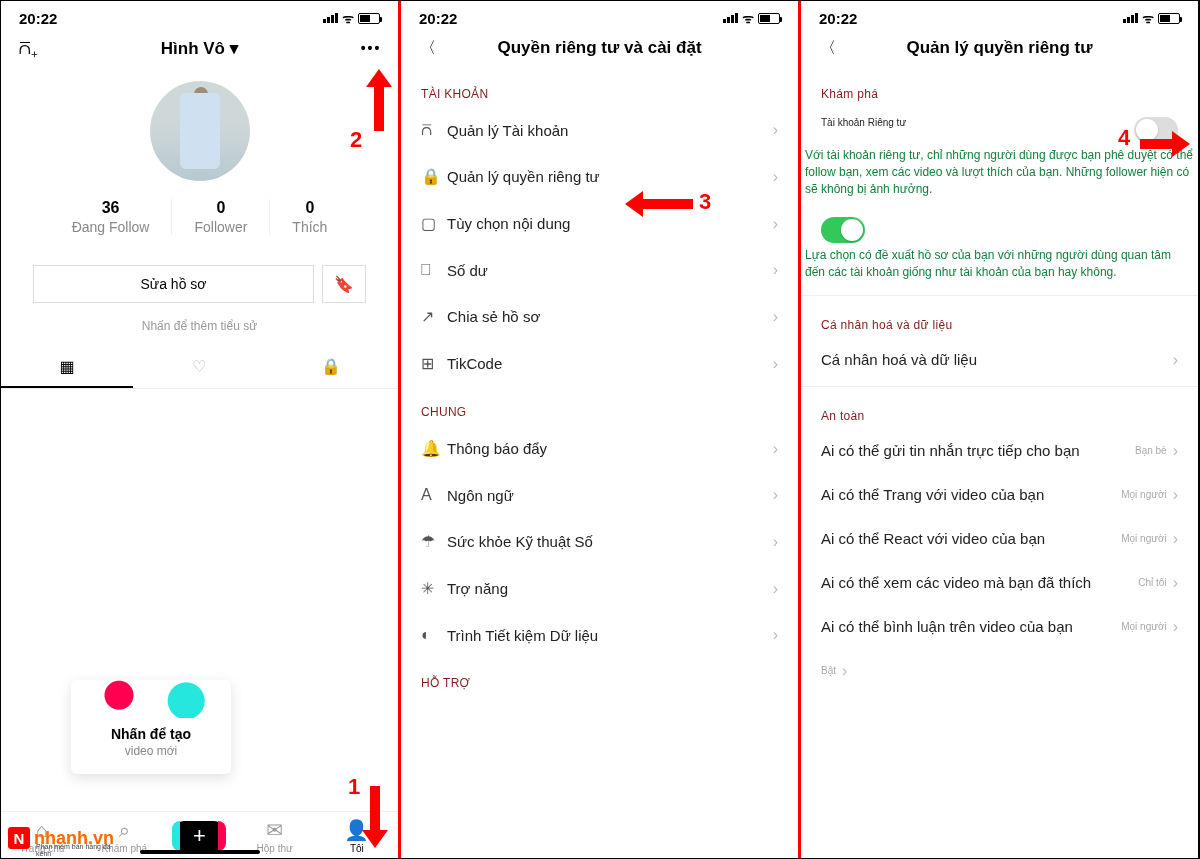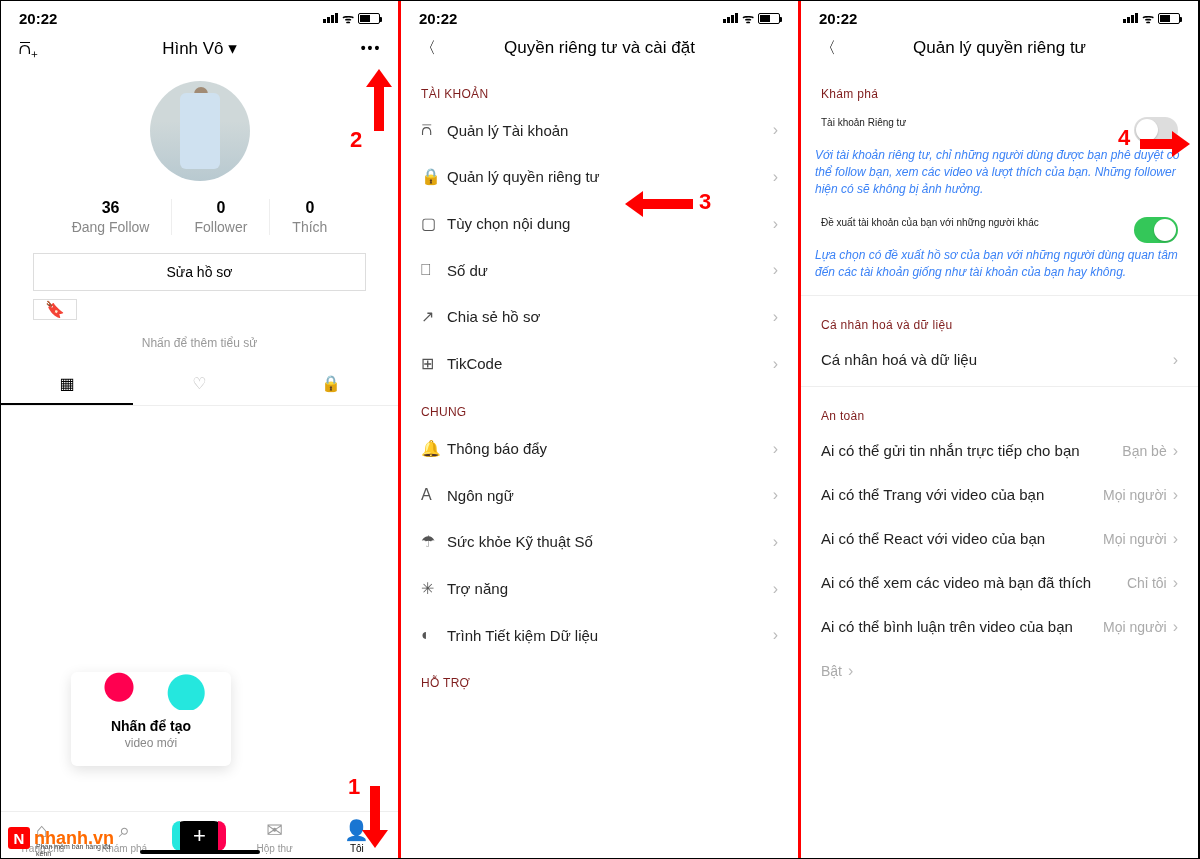--- a/index.html
+++ b/index.html
@@ -10,59 +10,59 @@
   .statusbar { display:flex; justify-content:space-between; align-items:center; padding:8px 18px 4px; font-size:15px; font-weight:600; }
   .statusbar .right { display:flex; gap:4px; align-items:center; }
   .sig { display:inline-flex; gap:1px; align-items:flex-end; }
   .sig span { width:3px; background:#000; display:inline-block; }
   .sig span:nth-child(1){height:4px} .sig span:nth-child(2){height:6px} .sig span:nth-child(3){height:8px} .sig span:nth-child(4){height:10px}
   .wifi { font-size:13px; }
   .batt { width:22px; height:11px; border:1px solid #000; border-radius:2px; position:relative; }
   .batt::after{content:'';position:absolute;right:-3px;top:3px;width:2px;height:5px;background:#000;border-radius:0 1px 1px 0;}
   .batt::before{content:'';position:absolute;left:1px;top:1px;width:50%;height:7px;background:#000;}
   .header { display:flex; align-items:center; justify-content:space-between; padding:6px 16px 10px; }
-  .header .title { font-size:17px; font-weight:400; flex:1; text-align:center; }
+  .header .title { font-size:17px; font-weight:700; flex:1; text-align:center; }
   .icon { display:inline-flex; align-items:center; justify-content:center; width:22px; height:22px; }
   .profile-header .add-user { font-size:18px; }
   .dots { letter-spacing:2px; font-weight:bold; font-size:14px; }
   .avatar { width:100px; height:100px; border-radius:50%; background:linear-gradient(180deg,#cfd8d9 40%,#b8c9d0 100%); margin:12px auto 10px; position:relative; overflow:hidden; }
   .avatar::after{content:'';position:absolute;left:30px;top:12px;width:40px;height:76px;background:#cfe1f0;border-radius:6px;}
   .avatar::before{content:'';position:absolute;left:44px;top:6px;width:14px;height:14px;background:#a18b75;border-radius:50%;}
   .stats { display:flex; justify-content:center; gap:0; margin-top:8px; }
   .stat { text-align:center; padding:0 22px; border-right:1px solid #eee; }
   .stat:last-child{border-right:none;}
   .stat .num { font-size:16px; font-weight:600; }
   .stat .lbl { font-size:14px; color:#888; margin-top:2px; }
-  .btnrow { display:flex; gap:8px; justify-content:center; margin:18px 32px 8px;flex-direction:column; }
+  .btnrow { display:flex; gap:8px; justify-content:center; margin:30px 32px 8px; }
   .editbtn { flex:1; border:1px solid #ddd; padding:10px; text-align:center; font-size:14px; font-weight:500; background:#fff; }
   .bkbtn { width:44px; border:1px solid #ddd; display:flex; align-items:center; justify-content:center; font-size:16px; }
   .bio { text-align:center; color:#999; font-size:12px; margin:8px 0 14px; }
   .tabs { display:flex; border-bottom:1px solid #eee; }
   .tab { flex:1; text-align:center; padding:10px 0; color:#bbb; font-size:16px; }
   .tab.active { border-bottom:2px solid #000; color:#000; }
-  .createcard { position:absolute; bottom:92px; left:70px; width:160px; background:#fff; border-radius:6px; box-shadow:0 4px 14px rgba(0,0,0,.12); padding:14px 10px 16px; text-align:center; }
+  .createcard { position:absolute; bottom:84px; left:70px; width:160px; background:#fff; border-radius:6px; box-shadow:0 4px 14px rgba(0,0,0,.12); padding:14px 10px 16px; text-align:center; }
   .createcard .blob { height:38px; background:radial-gradient(circle at 30% 40%, #ff0050 14px, transparent 15px), radial-gradient(circle at 72% 55%, #25e7de 18px, transparent 19px); border-radius:6px 6px 0 0; margin:-14px -10px 8px; }
   .createcard .t1{font-weight:600;font-size:14px;} .createcard .t2{font-size:12px;color:#888;margin-top:2px;}
   .bottomnav { position:absolute; bottom:0; left:0; right:0; border-top:1px solid #eee; display:flex; justify-content:space-around; align-items:center; padding:6px 0 4px; background:#fff; }
   .navitem { text-align:center; font-size:10px; color:#999; width:60px; }
   .navitem .nicon{font-size:20px;display:block;margin-bottom:1px;color:#999;}
   .navitem.active{color:#000;} .navitem.active .nicon{color:#000;}
   .plusbtn { width:46px; height:30px; background:#000; border-radius:8px; color:#fff; display:flex; align-items:center; justify-content:center; font-size:22px; position:relative; }
   .plusbtn::before{content:'';position:absolute;left:-4px;top:0;width:8px;height:100%;background:#25e7de;border-radius:8px 0 0 8px;}
   .plusbtn::after{content:'';position:absolute;right:-4px;top:0;width:8px;height:100%;background:#ff0050;border-radius:0 8px 8px 0;}
   .plusbtn span{position:relative;z-index:1;}
   .homeind { width:120px; height:4px; background:#000; border-radius:3px; position:absolute; bottom:4px; left:50%; transform:translateX(-50%); }
   .sect-label { font-size:12px; color:#7f1d1d; padding:18px 20px 6px; letter-spacing:.3px; }
   .row { display:flex; align-items:center; padding:14px 20px; font-size:15px; color:#222; }
   .row .ricon { width:26px; color:#555; font-size:16px; }
   .row .rtext { flex:1; }
   .row .rchev { color:#bbb; font-size:16px; }
-  .row .rval { color:#aaa; font-size:14px; margin-right:6px; }
+  .row .rval { color:#aaa; font-size:10px; margin-right:6px; }
   .p3 .row { padding:13px 20px; }
-  .desc { font-size:12px; color:#3b82f6; padding:0 14px 10px; line-height:1.4;font-style:italic; }
+  .desc { font-size:12px; color:#15803d; padding:0 4px 10px; line-height:1.4; }
   .togglerow { display:flex; align-items:flex-start; padding:10px 20px 4px; }
   .togglerow .tt { flex:1; font-size:10px; color:#222; }
   .tgl { width:44px; height:26px; border-radius:14px; background:#ddd; position:relative; flex-shrink:0; }
   .tgl::after{content:'';position:absolute;width:22px;height:22px;background:#fff;border-radius:50%;top:2px;left:2px;box-shadow:0 1px 2px rgba(0,0,0,.2);}
   .tgl.on{background:#34c759;} .tgl.on::after{left:auto;right:2px;}
   .arrow { position:absolute; pointer-events:none; }
   .arrow .shaft{background:#ff0000;position:absolute;}
   .arrow .head{width:0;height:0;position:absolute;}
   .arrow .lab{position:absolute;color:#ff0000;font-weight:bold;font-size:22px;}
   .brand { position:absolute; bottom:10px; left:8px; display:flex; align-items:center; gap:4px; }
@@ -257,21 +257,20 @@
       <div class="title">Quản lý quyền riêng tư</div>
       <span class="icon"></span>
     </div>
     <div class="sect-label">Khám phá</div>
     <div class="togglerow">
       <div class="tt">Tài khoản Riêng tư</div>
       <div class="tgl"></div>
     </div>
     <div class="desc">Với tài khoản riêng tư, chỉ những người dùng được bạn phê duyệt có thể follow bạn, xem các video và lượt thích của bạn. Những follower hiện có sẽ không bị ảnh hưởng.</div>
     <div class="togglerow">
-      <div class="tt" style="font-weight:500;">Đề xuất tài khoản của bạn với những người khác</div>
       <div class="tgl on"></div>
     </div>
     <div class="desc">Lựa chọn có đề xuất hồ sơ của bạn với những người dùng quan tâm đến các tài khoản giống như tài khoản của bạn hay không.</div>
     <div class="sep"></div>
     <div class="sect-label">Cá nhân hoá và dữ liệu</div>
     <div class="row">
         <span class="rtext">Cá nhân hoá và dữ liệu</span>
         <span class="rchev">›</span>
       </div>
     <div class="sep"></div>

